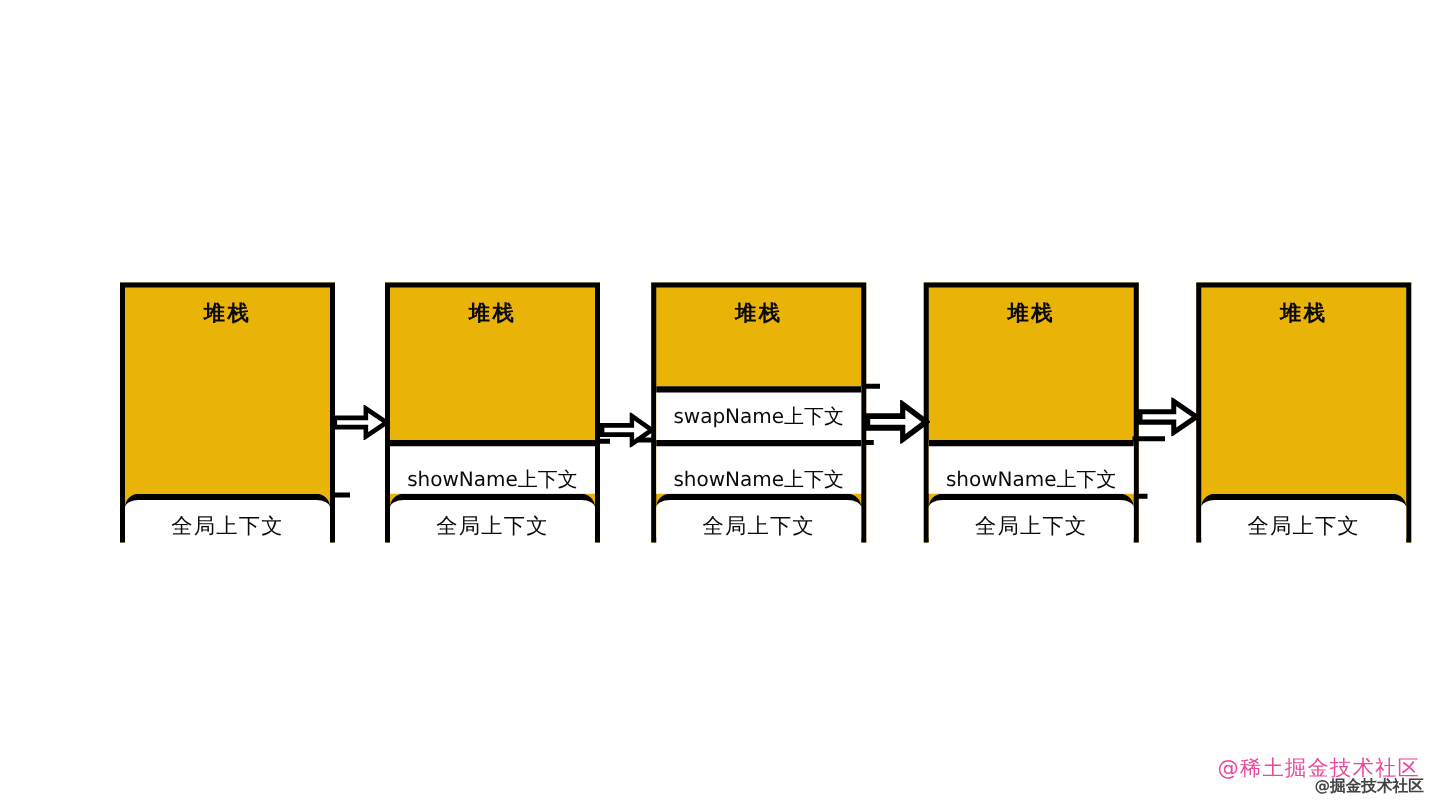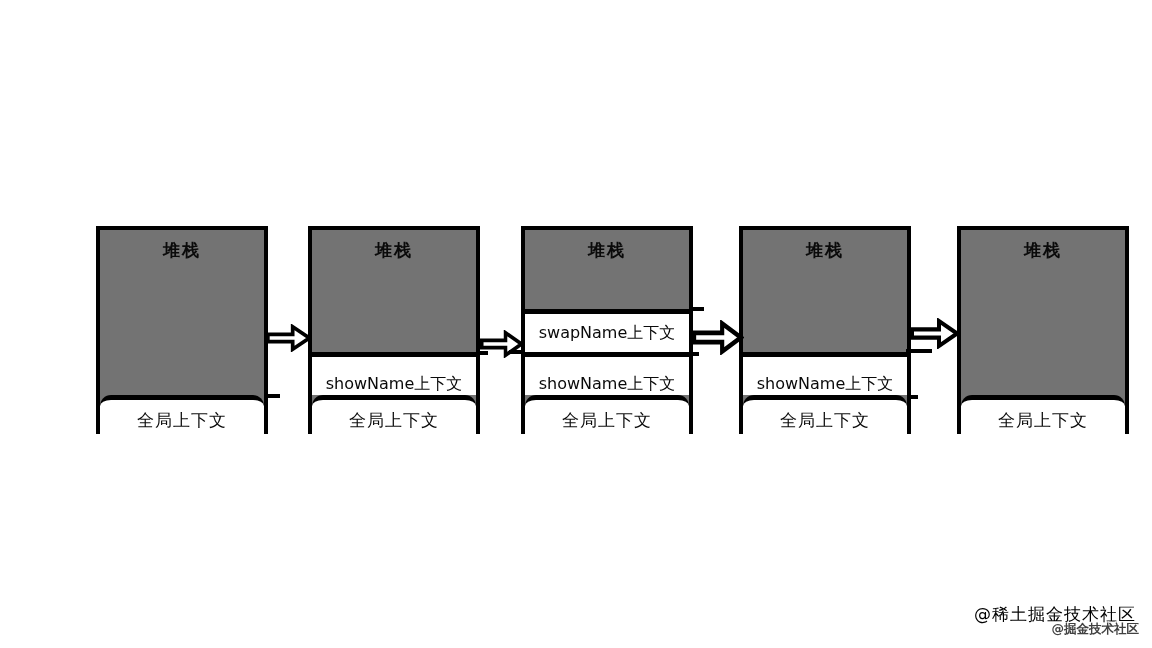--- a/index.html
+++ b/index.html
@@ -12,21 +12,21 @@
     font-family: "DejaVu Sans", "Liberation Sans", sans-serif;
     color: #0a0a0a;
   }
   .stack-box {
     position: absolute;
     top: 226px;
     width: 172px;
     height: 208px;
     box-sizing: border-box;
     border: 4px solid #000;
-    background: #737373;
+    background: #eab308;
   }
   .stack-box.s1 { left: 96px; }
   .stack-box.s2 { left: 308px; }
   .stack-box.s3 { left: 521px; }
   .stack-box.s4 { left: 739px; }
   .stack-box.s5 { left: 957px; }
 
   .stack-title {
     position: absolute;
     top: 9px; left: 0; right: 0;
@@ -64,21 +64,21 @@
   .stub.st4 { left: 690px; top: 307px; width: 14px; }
   .stub.st5 { left: 690px; top: 352px; width: 9px; }
   .stub.st6 { left: 906px; top: 349px; width: 26px; }
   .stub.st7 { left: 908px; top: 395px; width: 10px; }
 
   .wm-primary {
     position: absolute;
     top: 603px; right: 16px;
     font-size: 17px;
     letter-spacing: 1px;
-    color: #000000;
+    color: #ec4899;
   }
   .wm-secondary {
     position: absolute;
     top: 621px; right: 13px;
     font-size: 12.5px;
     font-weight: 700;
     color: #424242;
     text-shadow: -1px -1px 0 #fff, 1px -1px 0 #fff, -1px 1px 0 #fff, 1px 1px 0 #fff;
   }
 </style>

